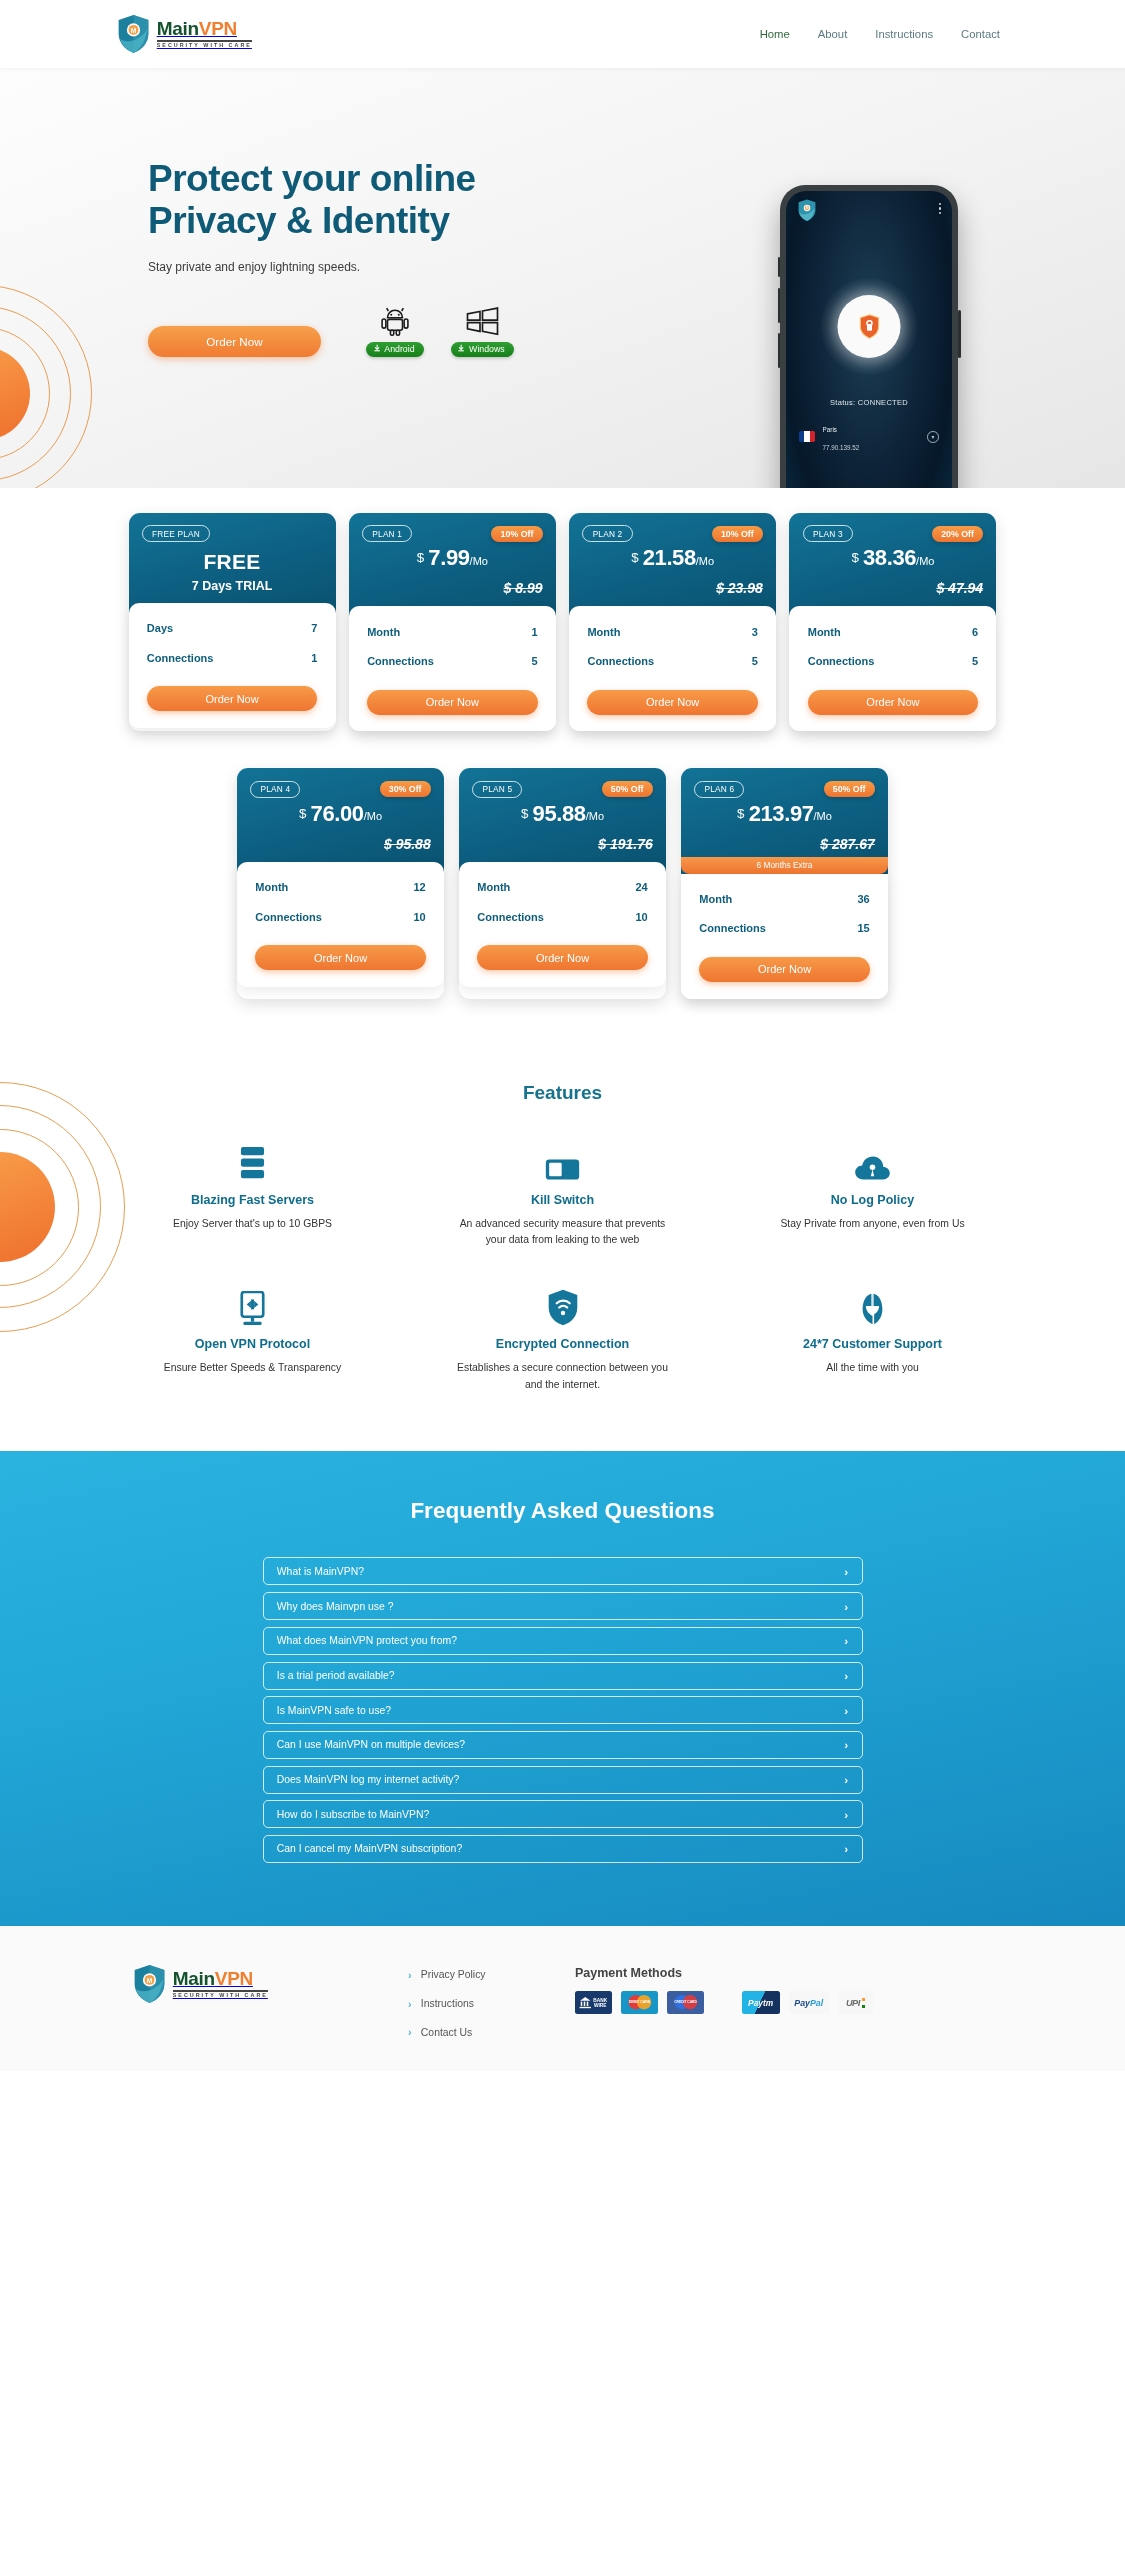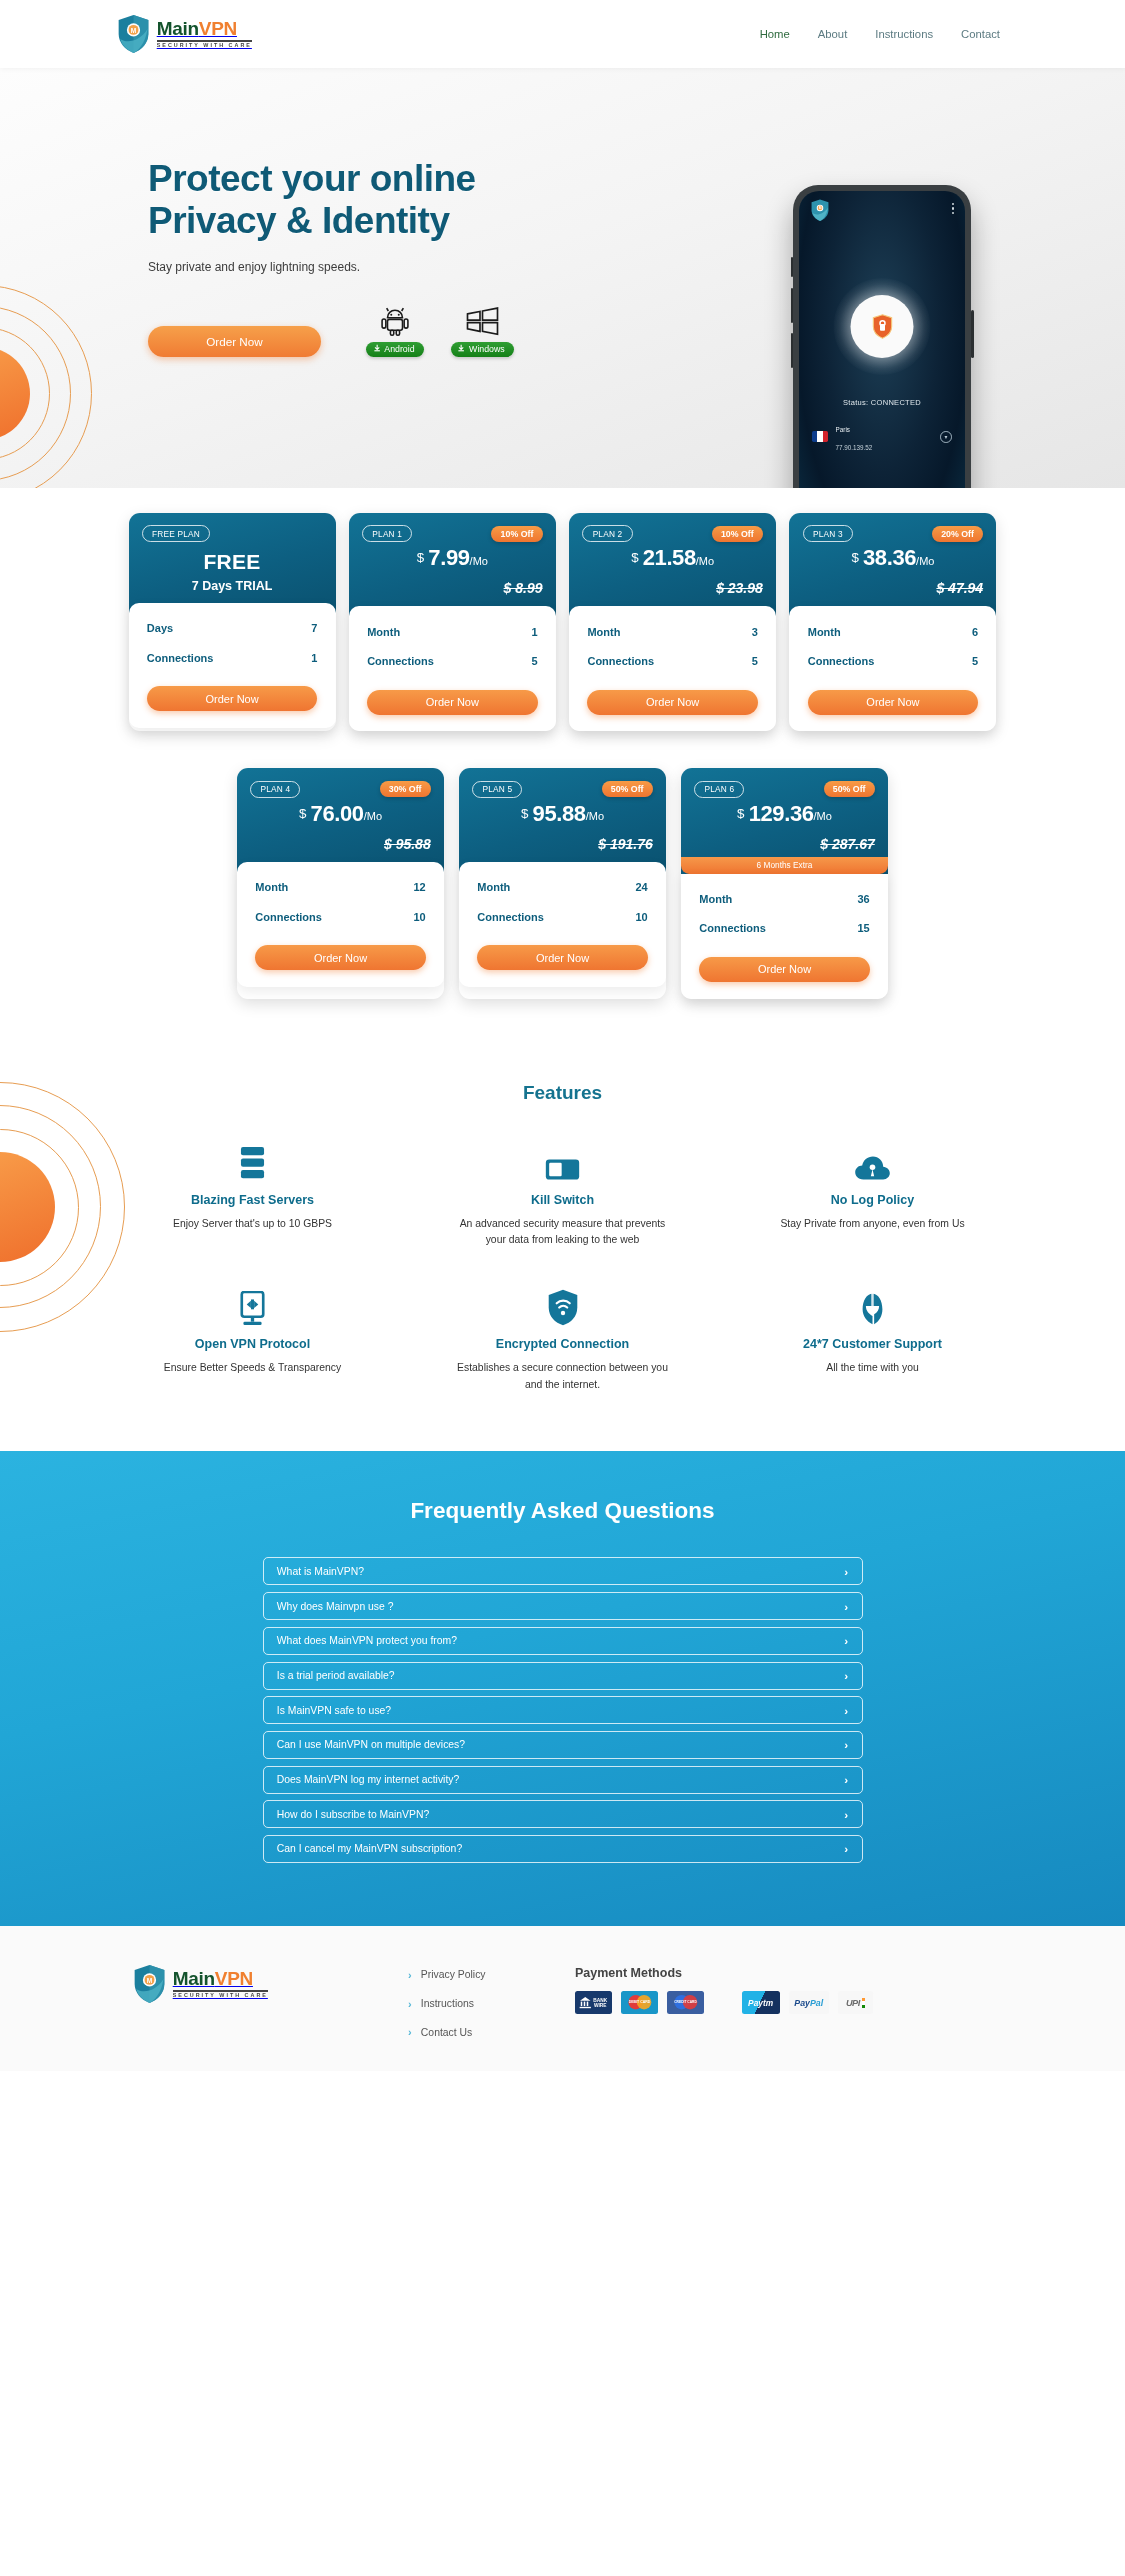--- a/index.html
+++ b/index.html
@@ -66,21 +66,21 @@
   .dl-badge {
     display: flex; align-items: center; gap: 3.3px;
     background: linear-gradient(180deg, #2f9e33 0%, #158018 100%);
     color: #fff; font-size: 8.8px; padding: 2.5px 9.2px 2.5px 6.7px;
     border-radius: 9.2px; white-space: nowrap;
     box-shadow: 0 1.7px 3.3px rgba(0,0,0,0.18);
   }
   .os-icon { height: 30px; display: flex; align-items: flex-end; }
 
   
-  .phone-wrap { position: absolute; right: 154px; top: 117px; z-index: 6; }
+  .phone-wrap { position: absolute; right: 167px; top: 117px; z-index: 6; }
   .phone {
     width: 178px; height: 364px; border-radius: 25px;
     background: #3a3f42; padding: 5.8px;
     box-shadow: 0 15px 28px rgba(0,0,0,0.32);
     position: relative;
   }
   .phone-screen {
     width: 100%; height: 100%; border-radius: 20px; overflow: hidden;
     background: radial-gradient(ellipse at 50% 38%, #1d3f56 0%, #0d2337 48%, #06182a 72%, #0b2f45 100%);
     position: relative; color: #e9eef2;
@@ -528,21 +528,21 @@
      </div>
         </div>
         <div class="plan-card">
           <div class="plan-top">
        <div class="plan-top-row">
          <span class="plan-chip">PLAN 6</span>
          <span class="plan-off">50% Off</span>
        </div>
        <div class="plan-price">
          <span class="cur">$</span>
-         <span class="amt">129.36</span>
+         <span class="amt">213.97</span>
          <span class="per">/Mo</span>
        </div>
        <div class="plan-old">$ 287.67</div>
        <div class="plan-extra">6 Months Extra</div>
      </div>
      <div class="plan-body no-overlap">
        <div class="plan-line">
        <span>Month</span>
        <span>36</span>
      </div>

